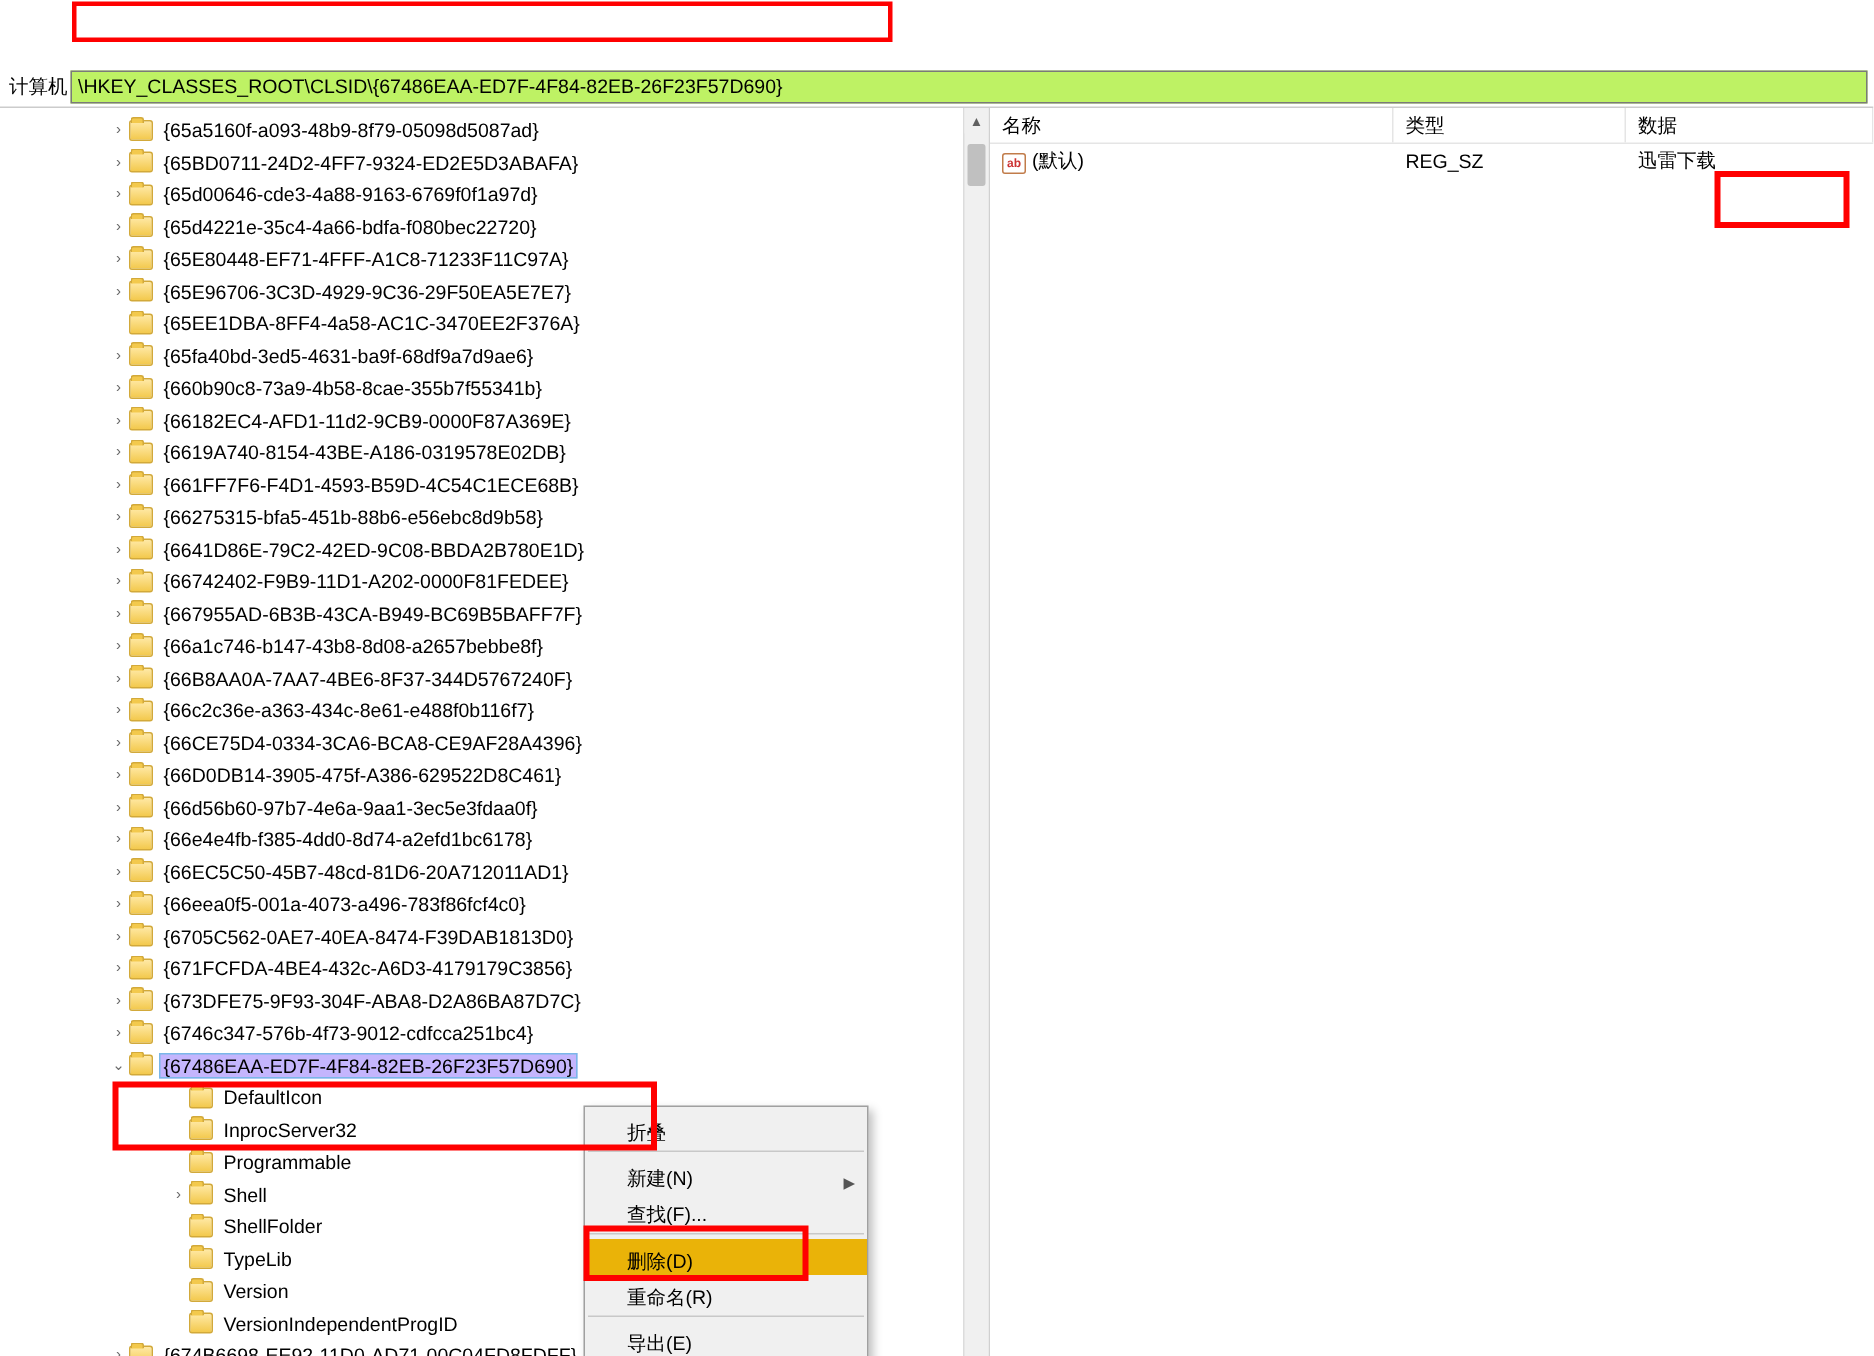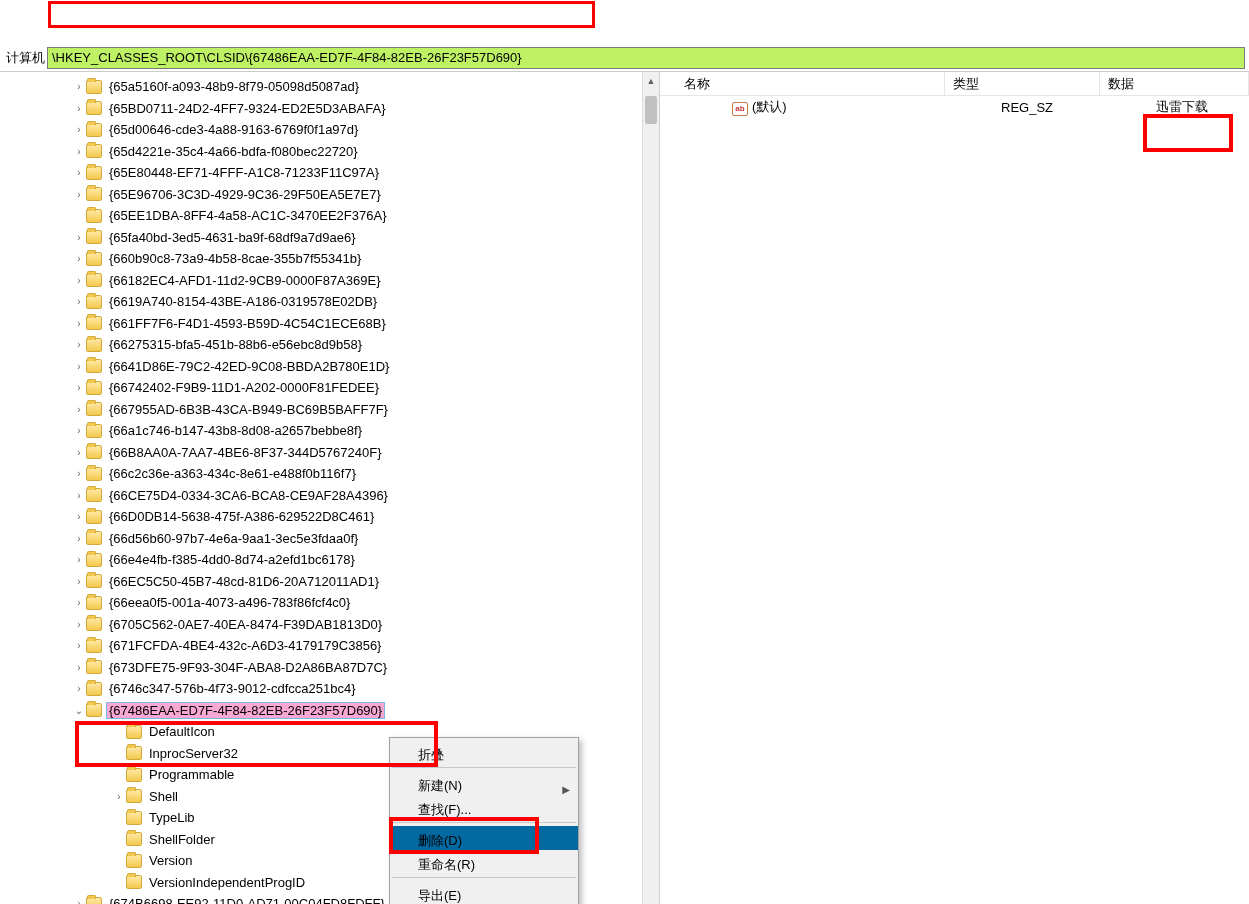--- a/index.html
+++ b/index.html
@@ -27,36 +27,36 @@
 
 .tree { padding:4px 0 4px 0; }
 .row { height:21.5px; display:flex; align-items:center; white-space:nowrap; }
 .row .twist { width:14px; text-align:center; color:#6a6a6a; font-size:10px; }
 .row .twist.none { color:transparent; }
 .row .folder { width:16px; height:14px; background:linear-gradient(#ffe9a6,#f3c94d); border:1px solid #d2a93a; border-radius:2px; margin-right:4px; position:relative;}
 .row .folder:before { content:""; position:absolute; left:0; top:-3px; width:7px; height:3px; background:#f3c94d; border:1px solid #d2a93a; border-bottom:none; border-radius:2px 2px 0 0;}
 .row .label { padding:1px 3px; }
 .row.indent0 { padding-left:72px; }
 .row.indent1 { padding-left:112px; }
-.row.sel .label { background:#f9a8d4; border:1px solid #7ab7e8; padding:0 2px; }
+.row.sel .label { background:#c4b5fd; border:1px solid #7ab7e8; padding:0 2px; }
 
 
 .rhdr { display:flex; height:24px; align-items:center; border-bottom:1px solid #e5e5e5; }
 .rhdr .col { padding:0 8px; border-right:1px solid #e5e5e5; height:100%; display:flex; align-items:center; }
-.rrow { display:flex; height:22px; align-items:center;padding-left:48px; }
+.rrow { display:flex; height:22px; align-items:center; }
 .rrow .cell { padding:0 8px; }
 .abicon { width:16px; height:14px; border:1px solid #c17c4a; background:#fff; font-size:8px; color:#c33; font-weight:bold; display:inline-flex; align-items:center; justify-content:center; margin-right:4px; border-radius:2px;}
-.col-name { width:269px;margin-left:16px; }
+.col-name { width:269px; }
 .col-type { width:155px; }
 .col-data { flex:1; }
 
 
 .ctx { position:absolute; left:389px; top:665px; width:190px; background:#f0f0f0; border:1px solid #a0a0a0; box-shadow:3px 3px 6px rgba(0,0,0,.25); z-index:30; padding:2px 0;}
 .ctx .mi { height:24px; display:flex; align-items:flex-end; padding:0 24px 0 28px; position:relative;}
-.ctx .mi.hov { background:#0369a1; }
+.ctx .mi.hov { background:#eab308; }
 .ctx .sep { height:1px; background:#c8c8c8; margin:3px 2px; }
 .ctx .sub { position:absolute; right:8px; font-size:10px; color:#555; }
 
 
 .hl-sel { position:absolute; left:75px; top:649px; width:363px; height:46px; border:4px solid #f00; z-index:40; pointer-events:none;}
 .hl-del { position:absolute; left:389px; top:745px; width:150px; height:37px; border:4px solid #f00; z-index:40; pointer-events:none;}
 .hl-data { position:absolute; right:16px; top:42px; width:90px; height:38px; border:4px solid #f00; z-index:40; pointer-events:none; }
 </style>
 </head>
 <body>
@@ -167,21 +167,21 @@
           <span class="label">{66c2c36e-a363-434c-8e61-e488f0b116f7}</span>
         </div>
         <div class="row indent0">
           <span class="twist">›</span>
           <span class="folder"></span>
           <span class="label">{66CE75D4-0334-3CA6-BCA8-CE9AF28A4396}</span>
         </div>
         <div class="row indent0">
           <span class="twist">›</span>
           <span class="folder"></span>
-          <span class="label">{66D0DB14-5638-475f-A386-629522D8C461}</span>
+          <span class="label">{66D0DB14-3905-475f-A386-629522D8C461}</span>
         </div>
         <div class="row indent0">
           <span class="twist">›</span>
           <span class="folder"></span>
           <span class="label">{66d56b60-97b7-4e6a-9aa1-3ec5e3fdaa0f}</span>
         </div>
         <div class="row indent0">
           <span class="twist">›</span>
           <span class="folder"></span>
           <span class="label">{66e4e4fb-f385-4dd0-8d74-a2efd1bc6178}</span>
@@ -237,26 +237,26 @@
           <span class="label">Programmable</span>
         </div>
         <div class="row indent1">
           <span class="twist">›</span>
           <span class="folder"></span>
           <span class="label">Shell</span>
         </div>
         <div class="row indent1">
           <span class="twist none">·</span>
           <span class="folder"></span>
+          <span class="label">ShellFolder</span>
+        </div>
+        <div class="row indent1">
+          <span class="twist none">·</span>
+          <span class="folder"></span>
           <span class="label">TypeLib</span>
-        </div>
-        <div class="row indent1">
-          <span class="twist none">·</span>
-          <span class="folder"></span>
-          <span class="label">ShellFolder</span>
         </div>
         <div class="row indent1">
           <span class="twist none">·</span>
           <span class="folder"></span>
           <span class="label">Version</span>
         </div>
         <div class="row indent1">
           <span class="twist none">·</span>
           <span class="folder"></span>
           <span class="label">VersionIndependentProgID</span>

